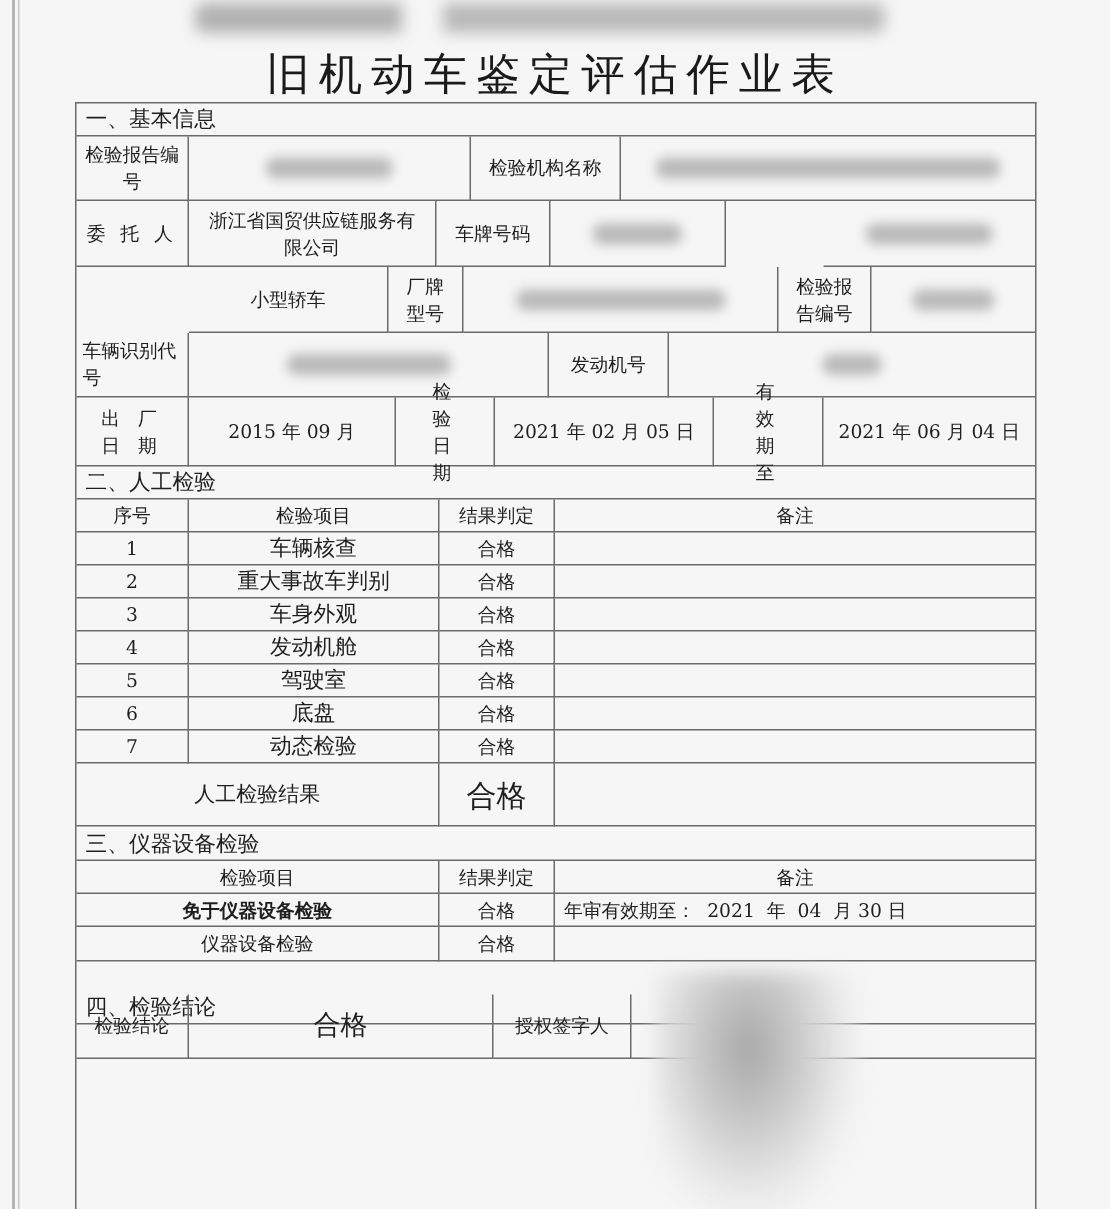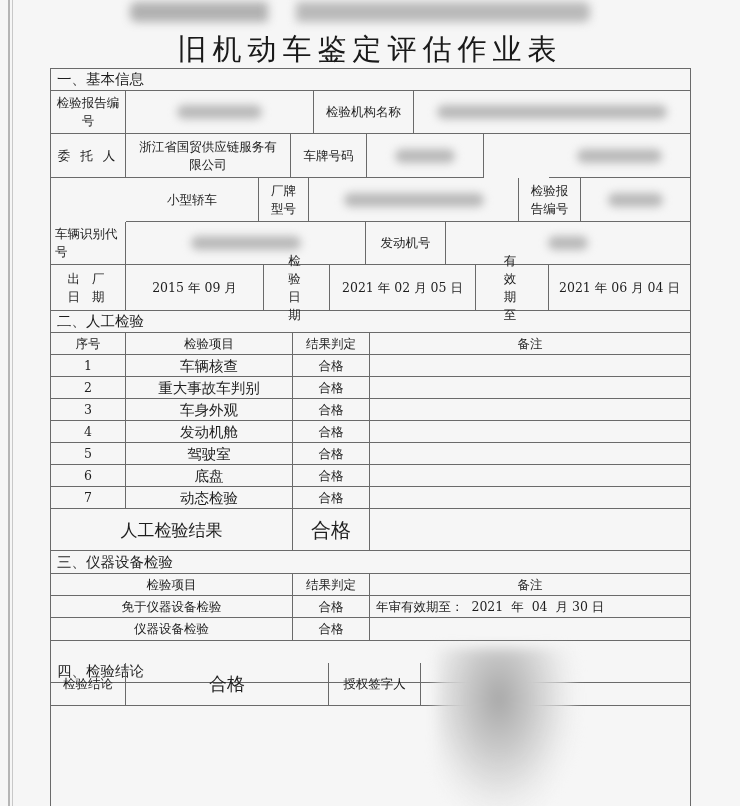--- a/index.html
+++ b/index.html
@@ -15,21 +15,21 @@
   .frame { position:absolute; left:50px; top:68px; width:639px; height:740px;
            border-left:1.5px solid #6a6a6a; border-right:1.5px solid #6a6a6a; border-top:1.5px solid #6a6a6a; }
   .cell { position:absolute; box-sizing:border-box; border-right:1.3px solid #6a6a6a; border-bottom:1.3px solid #6a6a6a;
           display:flex; align-items:center; justify-content:center; text-align:center; font-size:12.5px; line-height:18px; }
   .cell.nb-r { border-right:none; }
   .cell.left { justify-content:flex-start; padding-left:6px; }
   .sec { position:absolute; left:0; width:639px; box-sizing:border-box; border-bottom:1.3px solid #6a6a6a;
          font-size:14.5px; padding-left:6px; display:flex; align-items:center;
          font-family:Liberation Serif, serif; }
   .blur { display:inline-block; height:14px; background:#b9b9b9; border-radius:8px; filter:blur(4px); }
-  .big { font-size:17px; font-family:"DejaVu Sans","Liberation Sans",sans-serif; }
+  .big { font-size:14px; font-family:"DejaVu Sans","Liberation Sans",sans-serif; }
   .bigv { font-size:20px; font-family:"DejaVu Sans","Liberation Sans",sans-serif; }
   .sig-blur { position:absolute; left:436px; top:648px; width:140px; height:170px;
               background:radial-gradient(ellipse at 45% 30%, #a8a8a8 0%, #cfcfcf 35%, rgba(230,230,230,.6) 60%, transparent 75%);
               filter:blur(6px); }
 </style>
 </head>
 <body>
 
 <div class="page-edge"></div>
 <div class="page-edge2"></div>
@@ -138,21 +138,21 @@
   <div class="cell big" style="left:0;top:440px;width:242px;height:42px;">人工检验结果</div>
   <div class="cell bigv" style="left:242px;top:440px;width:77px;height:42px;">合格</div>
   <div class="cell nb-r" style="left:319px;top:440px;width:320px;height:42px;"></div>
 
   <div class="sec" style="top:482px;height:23px;">三、仪器设备检验</div>
   <div class="cell" style="left:0;top:505px;width:242px;height:22px;">检验项目</div>
   <div class="cell" style="left:242px;top:505px;width:77px;height:22px;">结果判定</div>
   <div class="cell nb-r" style="left:319px;top:505px;width:320px;height:22px;">备注</div>
 
   <div>
-    <div class="cell" style="left:0;top:527px;width:242px;height:22px;">免于仪器设备检验</div>
+    <div class="cell" style="left:0;top:527px;width:242px;height:22px;font-weight:bold;">免于仪器设备检验</div>
     <div class="cell" style="left:242px;top:527px;width:77px;height:22px;">合格</div>
     <div class="cell nb-r left" style="left:319px;top:527px;width:320px;height:22px;white-space:pre;">年审有效期至：  2021  年  04  月 30 日</div>
   </div>
   <div>
     <div class="cell" style="left:0;top:549px;width:242px;height:23px;">仪器设备检验</div>
     <div class="cell" style="left:242px;top:549px;width:77px;height:23px;">合格</div>
     <div class="cell nb-r" style="left:319px;top:549px;width:320px;height:23px;"></div>
   </div>
 
   <div class="sec" style="top:572px;height:22px;margin-top:20px;">四、检验结论</div>

